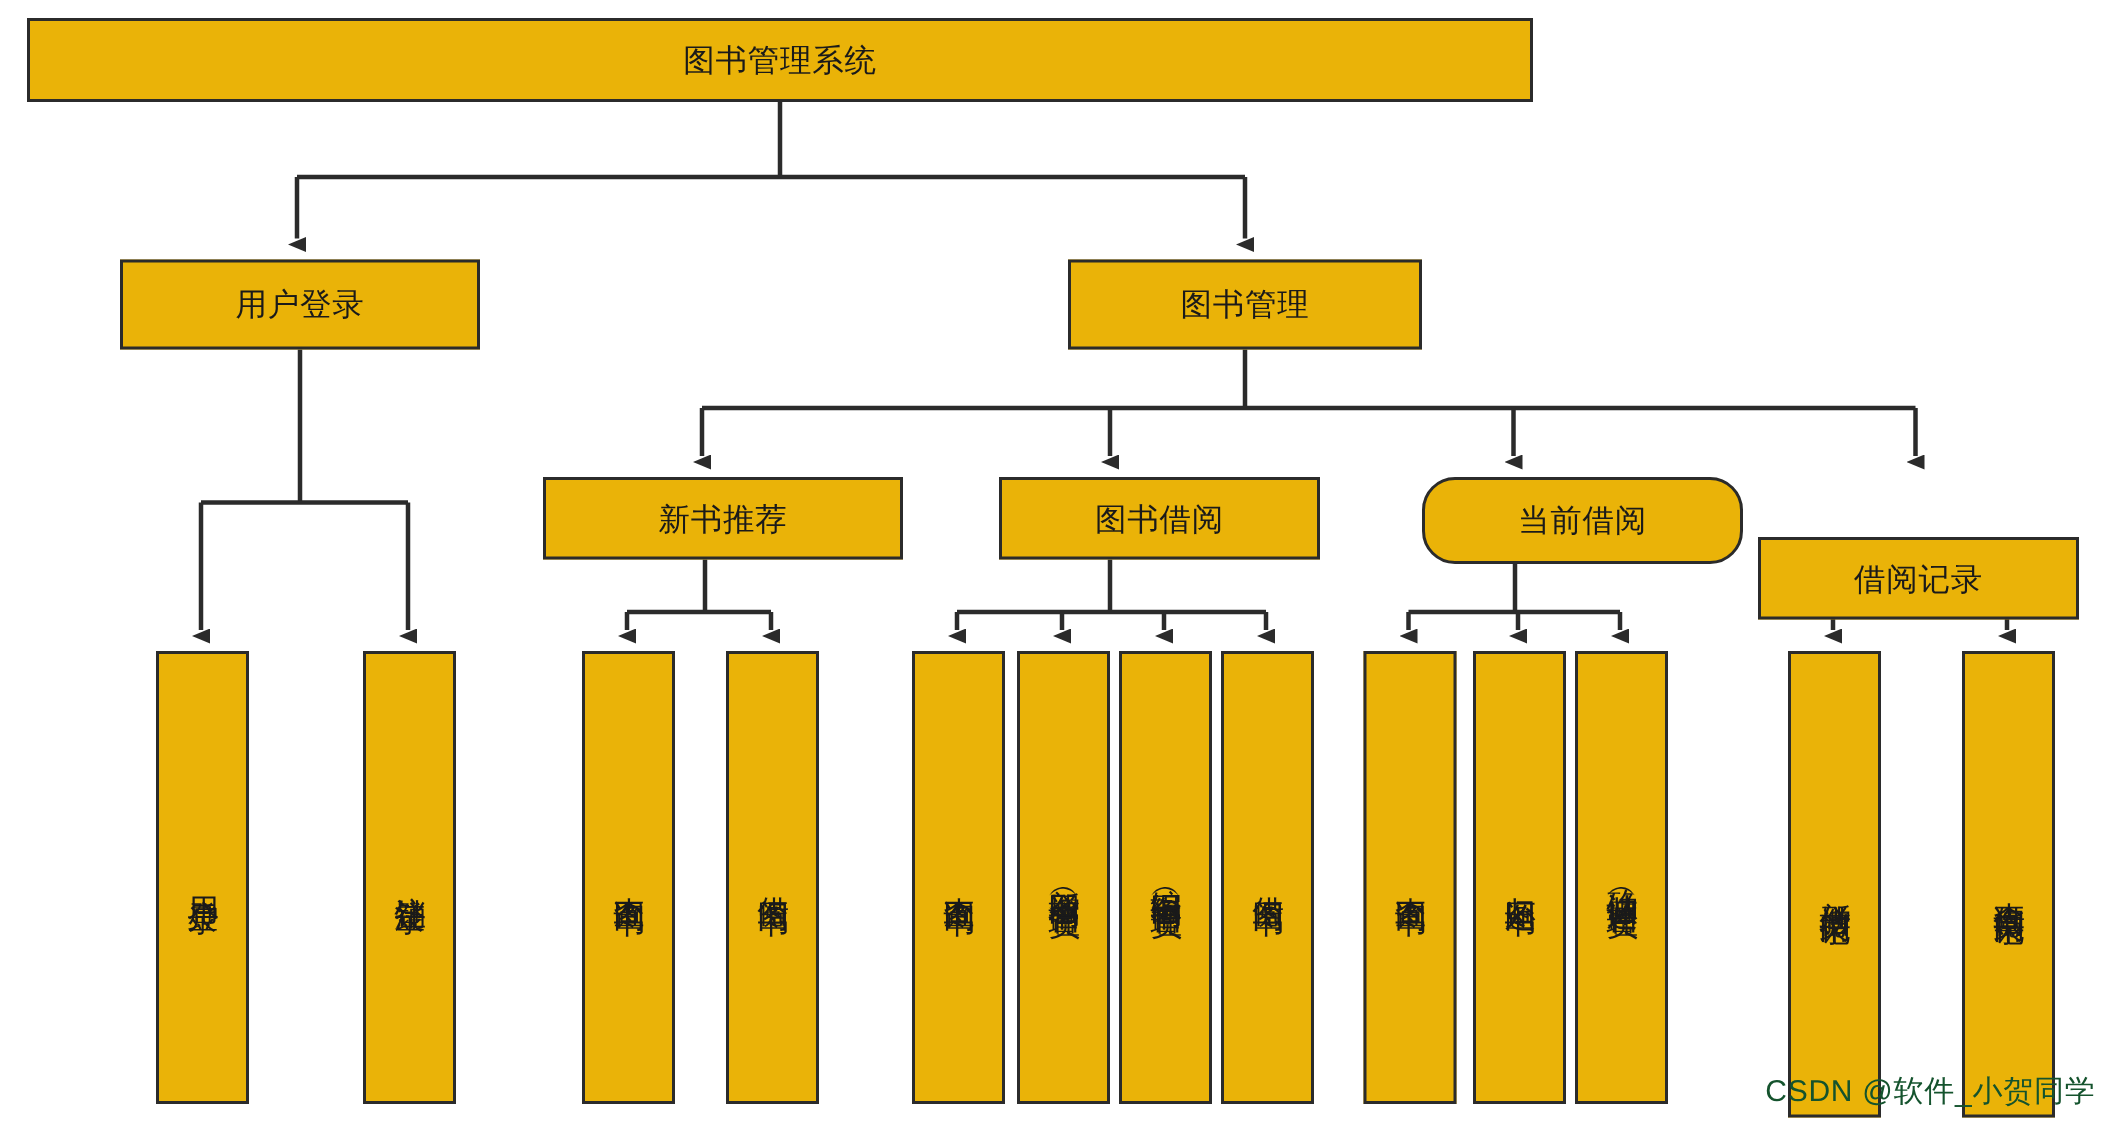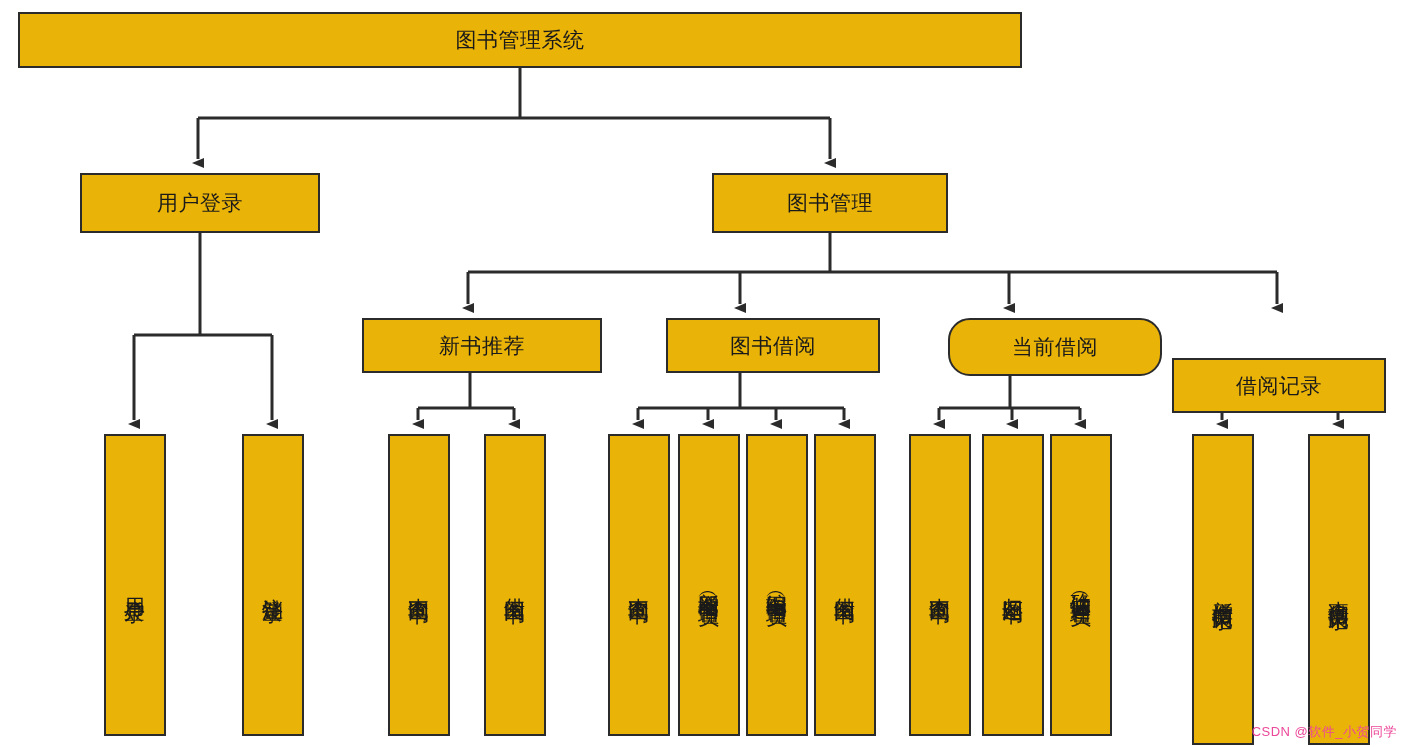--- a/index.html
+++ b/index.html
@@ -51,22 +51,22 @@
     align-items: center;
     justify-content: center;
   }
   .node .label {
     display: block;
   }
   .watermark {
     position: absolute;
     right: 8px;
     bottom: 6px;
-    font-size: 13px;
-    color: #ec4899;
+    font-size: 20px;
+    color: #14532d;
     letter-spacing: 0.5px;
     white-space: nowrap;
     pointer-events: none;
   }
 </style>
 </head>
 <body>
 
 <div id="canvas">
 

